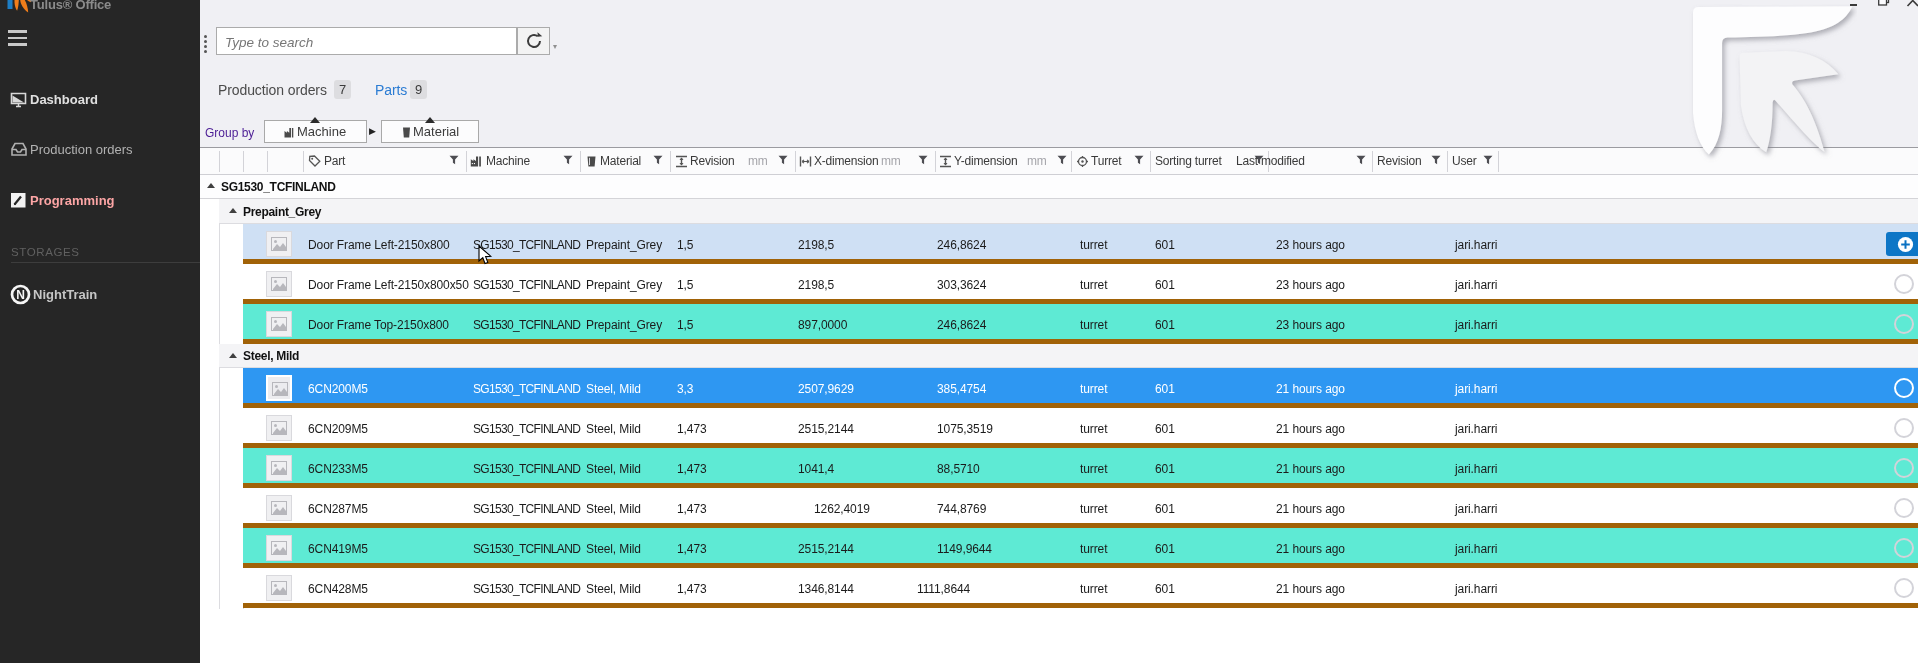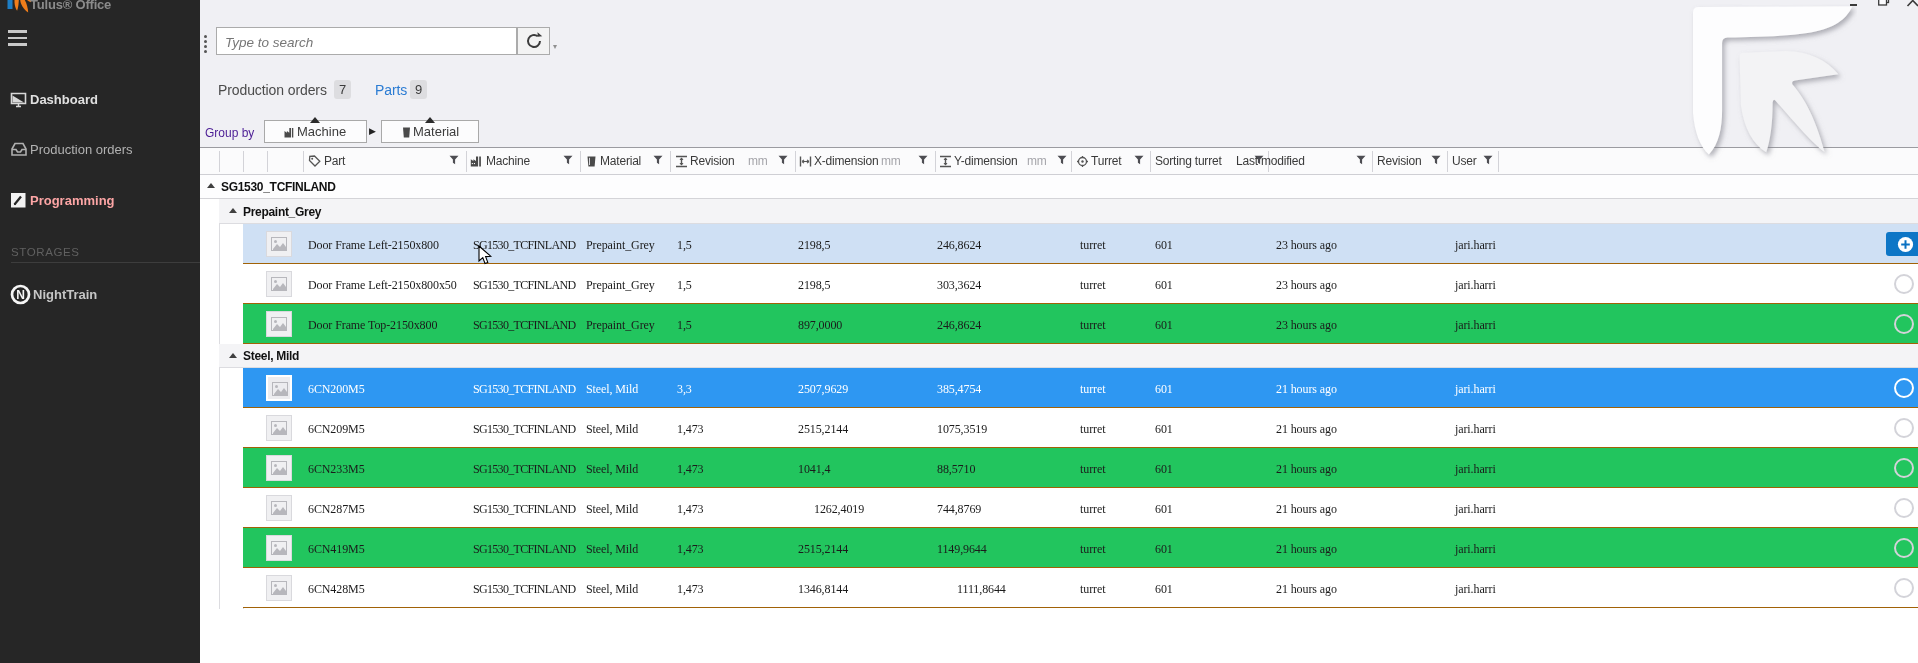--- a/index.html
+++ b/index.html
@@ -45,32 +45,32 @@
 .hmm { color:#a5a5aa; }
 .hicon { position:absolute; top:7px; }
 .funnel { position:absolute; top:7px; }
 .vline { position:absolute; top:27px; width:1px; height:434px; background:#dcdce0; }
 
 .trow { position:absolute; left:43px; width:1675px; }
 .trow.subrow { left:19px; width:1699px; }
 .trow.grouprow { left:0; width:1718px; }
 .grouprow { background:#fdfdfe; border-bottom:1px solid #d4d4d8; }
 .subrow { background:#f4f4f6; border-bottom:1px solid #dcdce0; }
-.r-grey { background:#22c55e; }
+.r-grey { background:#5eead4; }
 .r-white { background:#ffffff; }
 .r-hover { background:#cfe0f4; }
 .r-sel { background:#2e97f2; }
 .trow .cell { position:absolute; top:14px; font-size:12px; letter-spacing:-0.1px; color:#1b1b1b; white-space:nowrap; }
 .trow .mc { letter-spacing:-0.68px; }
 .r-sel .cell { color:#fff; }
 .gtext { position:absolute; font-weight:bold; font-size:12px; letter-spacing:-0.3px; color:#111; }
 .tri-up { position:absolute; width:0; height:0; border-left:4px solid transparent; border-right:4px solid transparent; border-bottom:5.5px solid #404040; }
 .thumb { position:absolute; left:23px; top:7px; width:26px; height:26px; background:#f0f0f2; border:1px solid #d9d9dd; }
 .r-sel .thumb { border:2px solid #fff; background:#ececef; }
-.rowline { border-bottom:1px solid #a16207;font-family:Liberation Serif, serif; }
+.rowline { border-bottom:5px solid #a16207; }
 
 .circ { position:absolute; left:1651px; width:20px; height:20px; border:2px solid #d3d3d9; border-radius:50%; }
 .circ-w { border-color:#fff; }
 
 
 .winbtn { position:absolute; color:#333; }
 
 #cursor { position:absolute; left:478px; top:245px; z-index:40; }
 #watermark { position:absolute; left:1689px; top:4px; z-index:30; }
 </style>
@@ -450,21 +450,21 @@
           <rect x="0.5" y="0.5" width="15" height="13" fill="none" stroke="#b7b7bc" stroke-width="1"></rect>
           <circle cx="4.5" cy="4.5" r="1.5" fill="#b7b7bc"></circle>
           <path d="M2 12 L6 7 L9 10 L12 6 L15 10 V13 H2 Z" fill="#b7b7bc"></path>
         </svg>
       </div>
       <div class="cell" style="left:65px;">6CN428M5</div>
       <div class="cell mc" style="left:230px;">SG1530_TCFINLAND</div>
       <div class="cell" style="left:343px;">Steel, Mild</div>
       <div class="cell" style="left:434px;">1,473</div>
       <div class="cell" style="left:555px;">1346,8144</div>
-      <div class="cell" style="left:714px;">1111,8644</div>
+      <div class="cell" style="left:674px;">1111,8644</div>
       <div class="cell" style="left:837px;">turret</div>
       <div class="cell" style="left:912px;">601</div>
       <div class="cell" style="left:1033px;">21 hours ago</div>
       <div class="cell" style="left:1212px;">jari.harri</div>
       <div class="circ" style="top:10px;"></div>
     </div>
   </div>
 
 <div class="abs" style="left:1850px; top:3.5px; width:7px; height:2px; background:#3a3a3a;"></div>
 <svg class="winbtn" style="left:1878px; top:0;" width="12" height="7" viewBox="0 0 12 7">

